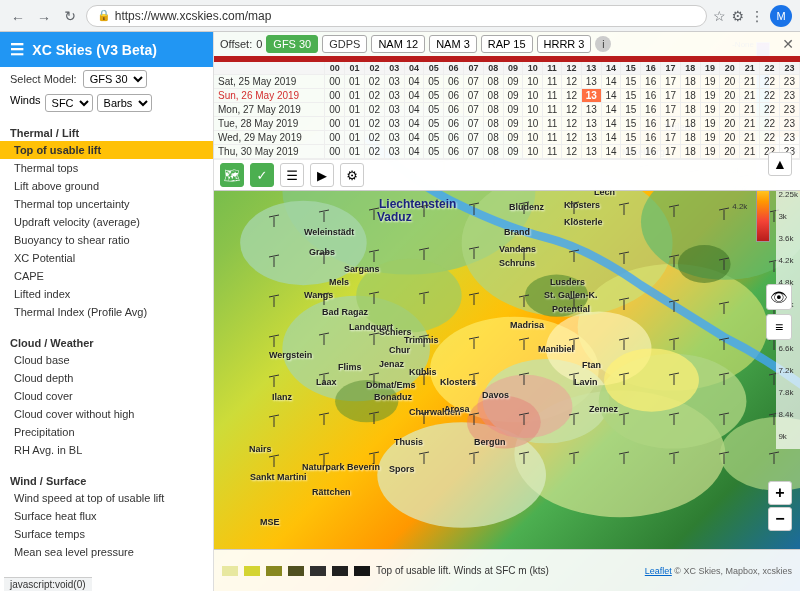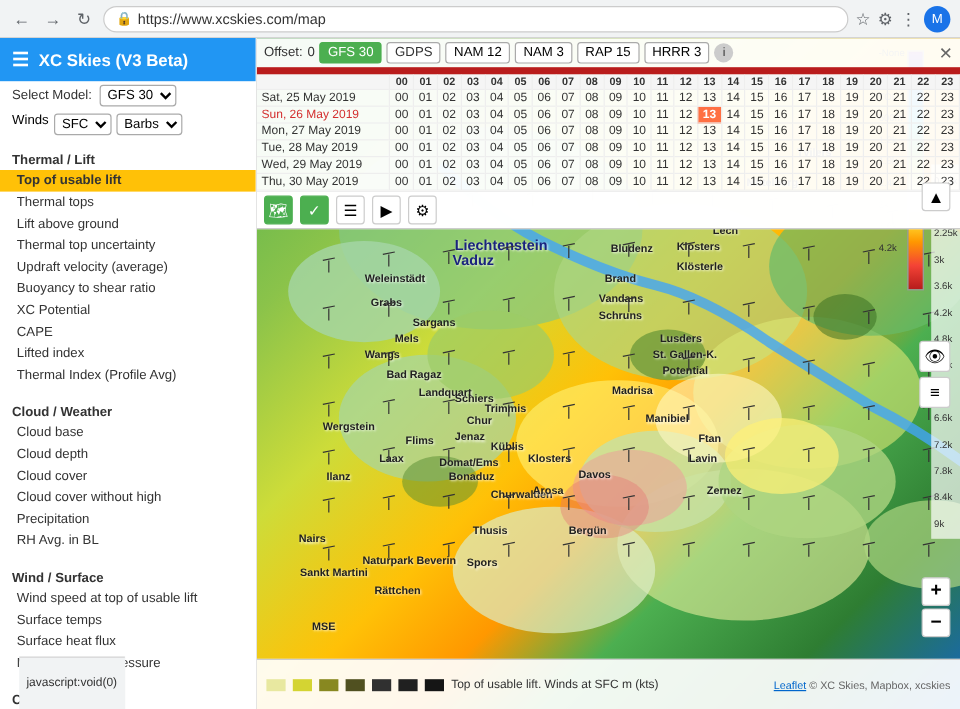--- a/index.html
+++ b/index.html
@@ -284,24 +284,24 @@
     .terrain-svg {
       position: absolute;
       top: 0; left: 0; width: 100%; height: 100%;
       z-index: 11;
       pointer-events: none;
     }
 
     
     .browser-status {
       position: fixed;
-      bottom: 0; left: 16px;
+      bottom: 0; left: 4px;
       background: #f1f3f4;
       border-top: 1px solid #ccc;
-      padding: 16px 6px;
+      padding: 1px 6px;
       font-size: 10px;
       color: #333;
       z-index: 100;
     }
   </style>
 </head>
 <body>
 
 <div class="browser-bar">
   <button class="browser-nav-btn">←</button>
@@ -368,22 +368,22 @@
       <div class="sidebar-item">Cloud cover without high</div>
       <div class="sidebar-item">Precipitation</div>
       <div class="sidebar-item">RH Avg. in BL</div>
     </div>
 
     <div class="sidebar-divider"></div>
 
     <div class="sidebar-section">
       <div class="sidebar-section-title">Wind / Surface</div>
       <div class="sidebar-item">Wind speed at top of usable lift</div>
+      <div class="sidebar-item">Surface heat flux</div>
       <div class="sidebar-item">Surface temps</div>
-      <div class="sidebar-item">Surface heat flux</div>
       <div class="sidebar-item">Mean sea level pressure</div>
     </div>
 
     <div class="sidebar-divider"></div>
 
     <div class="sidebar-section">
       <div class="sidebar-section-title">Custom</div>
     </div>
 
   </div>

